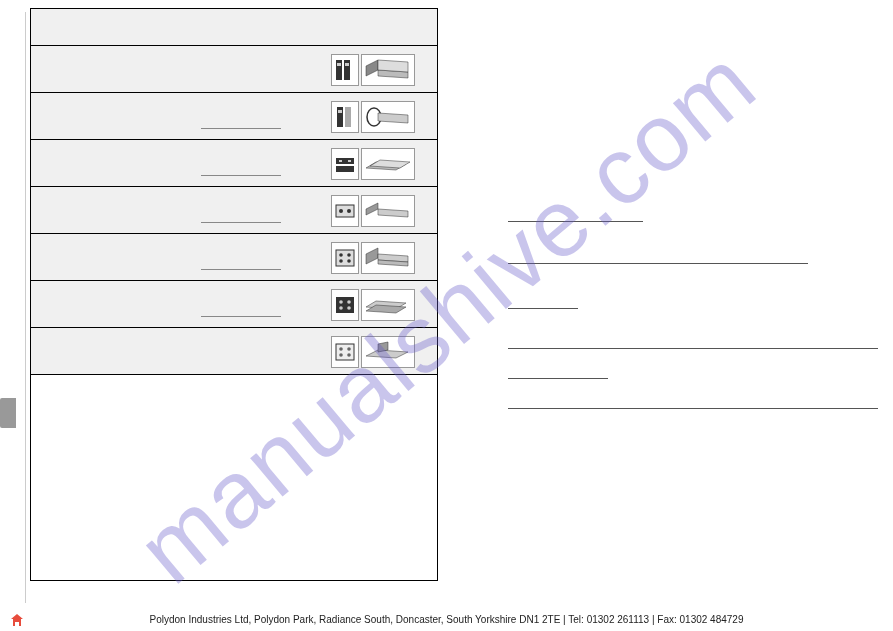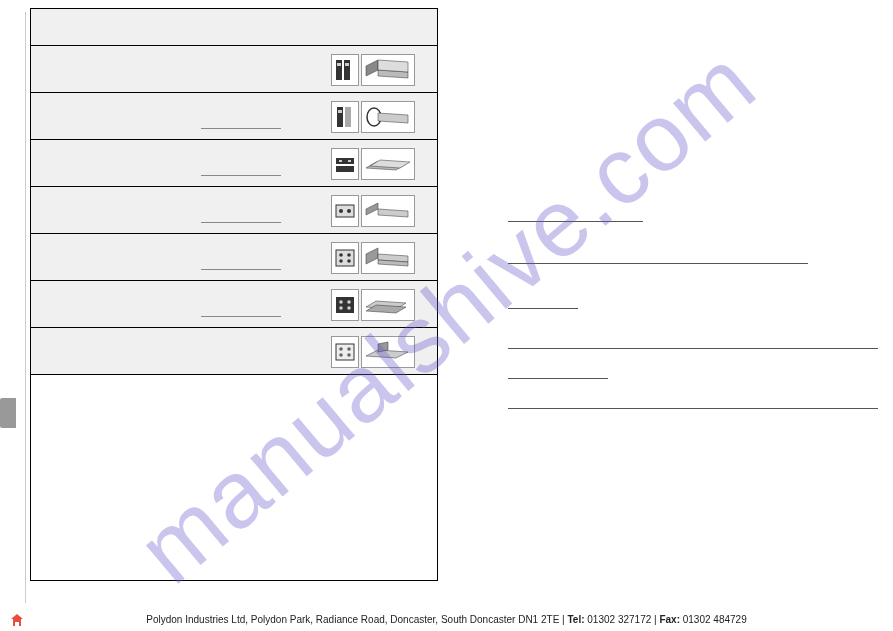--- a/index.html
+++ b/index.html
@@ -95,21 +95,21 @@
   }
   .footer {
     position: absolute;
     bottom: 6px;
     left: 0;
     width: 100%;
     text-align: center;
     font-size: 10px;
     color: #222;
   }
-  .footer .b { font-weight: bold; text-align: right; }
+  .footer .b { font-weight: normal; text-align: right; }
   .home-icon {
     position: absolute;
     left: 10px;
     bottom: 4px;
     width: 14px;
     height: 14px;
   }
   .watermark {
     position: absolute;
     top: 50%;
@@ -290,14 +290,14 @@
 
 <div class="watermark">manualshive.com</div>
 
 <div class="home-icon">
   <svg width="14" height="14" viewBox="0 0 14 14">
       <path d="M7 1 L13 6 L11 6 L11 13 L9 13 L9 9 L5 9 L5 13 L3 13 L3 6 L1 6 Z" fill="#e74c3c"></path>
     </svg>
 </div>
 
 <div class="footer">
-  <span>Polydon Industries Ltd, Polydon Park, Radiance Road, Doncaster, South Doncaster DN1 2TE</span><span> | </span><span class="b">Tel:</span><span> 01302 327172</span><span> | </span><span class="b">Fax:</span><span> 01302 484729</span>
+  <span>Polydon Industries Ltd, Polydon Park, Radiance South, Doncaster, South Yorkshire DN1 2TE</span><span> | </span><span class="b">Tel:</span><span> 01302 261113</span><span> | </span><span class="b">Fax:</span><span> 01302 484729</span>
 </div>
 
 </body></html>

